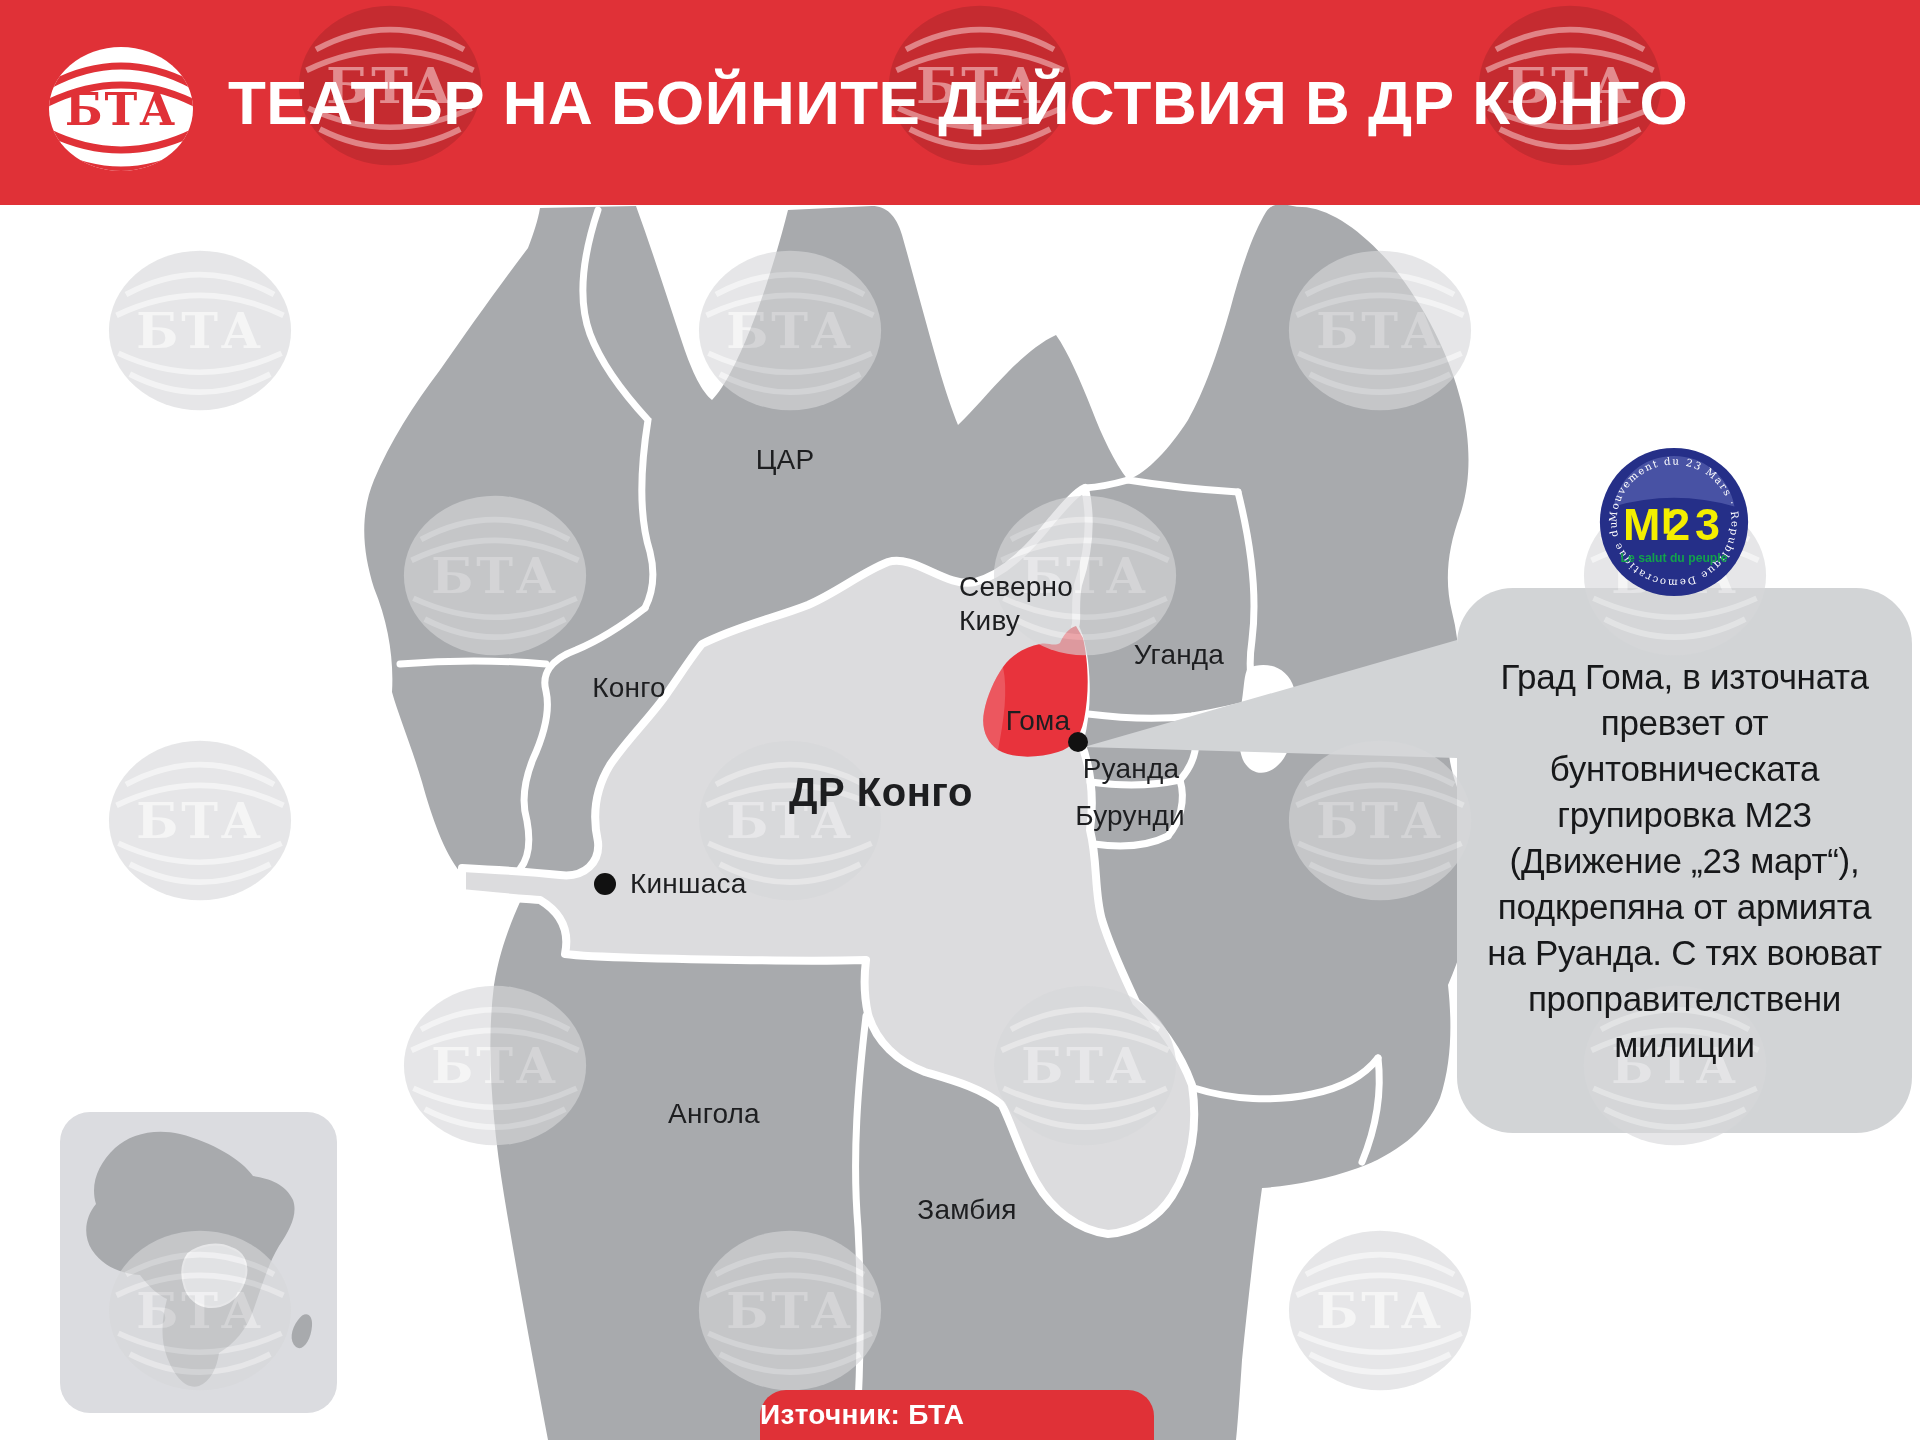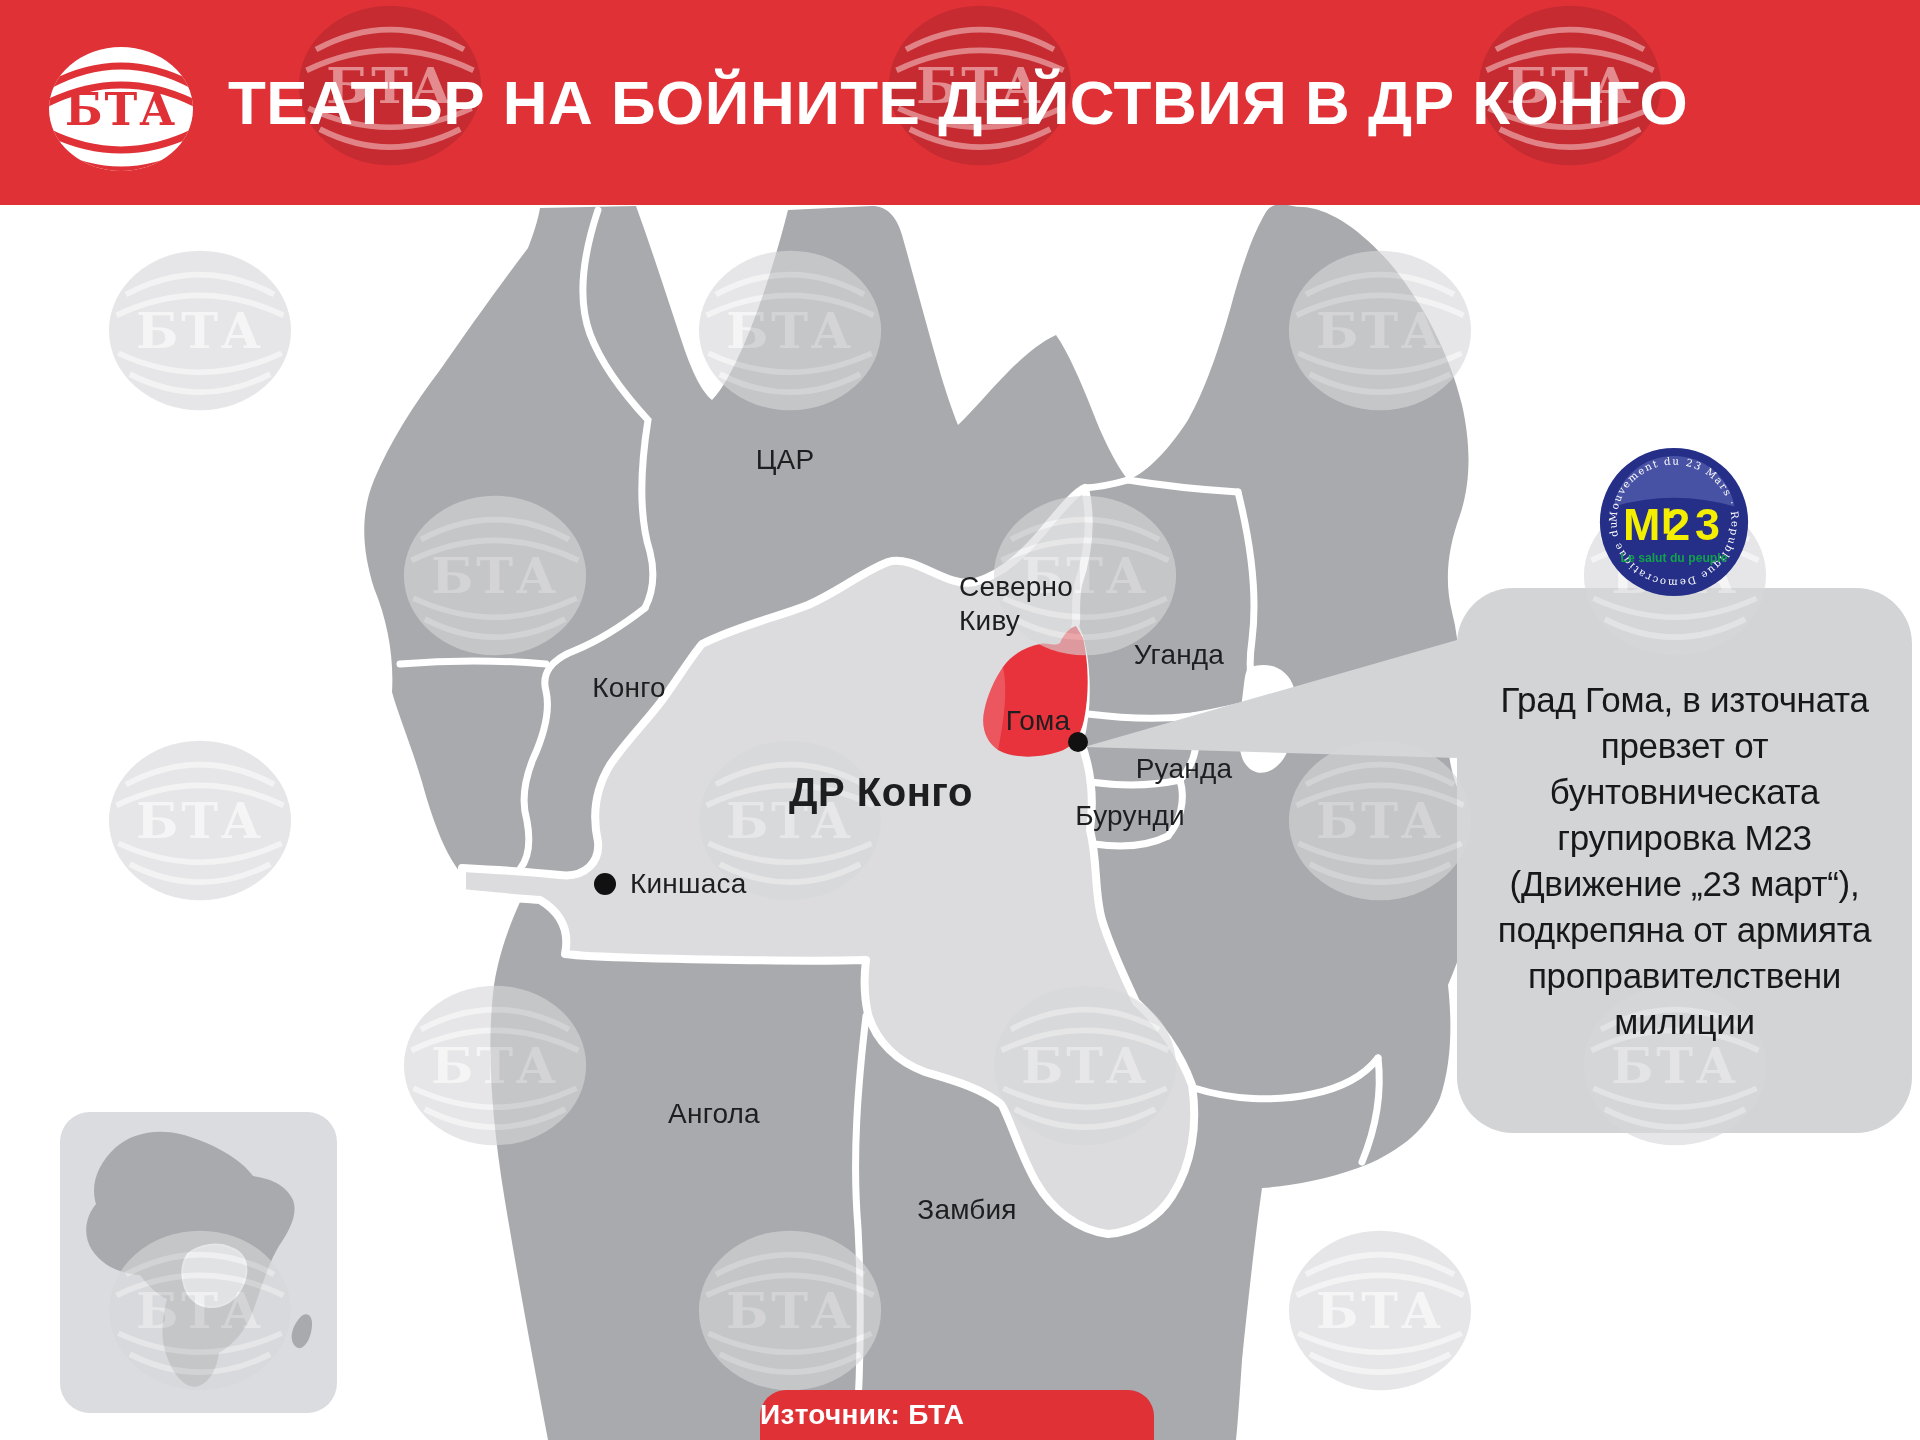--- a/index.html
+++ b/index.html
@@ -211,40 +211,41 @@
   <div class="wm" style="left:1285px;top:1227px"><svg viewBox="0 0 200 176" width="190" height="167">
         <use href="#wm-globe"></use>
       </svg></div>
 </div>
 
 <div class="labels">
   <div class="map-label" style="left:785px;top:460px">ЦАР</div>
   <div class="map-label" style="left:629px;top:688px">Конго</div>
   <div class="map-label big" style="left:881px;top:792px">ДР Конго</div>
   <div class="map-label" style="left:1179px;top:655px">Уганда</div>
-  <div class="map-label" style="left:1184px;top:769px">Руанда</div>
+  <div class="map-label" style="left:1131px;top:769px">Руанда</div>
   <div class="map-label" style="left:1130px;top:816px">Бурунди</div>
   <div class="map-label" style="left:714px;top:1114px">Ангола</div>
   <div class="map-label" style="left:967px;top:1210px">Замбия</div>
   <div class="map-label two-line" style="left:1016px;top:638px;transform:translate(-50%,-100%)">
     <div>Северно</div>
     <div>Киву</div>
   </div>
   <div class="map-label" style="left:1038px;top:721px">Гома</div>
   <div class="map-label left-anchor" style="left:630px;top:884px">Киншаса</div>
 </div>
 
 <div class="callout"></div>
 <div class="callout-text">
     <div class="callout-line">Град Гома, в източната</div>
     <div class="callout-line">превзет от</div>
     <div class="callout-line">бунтовническата</div>
     <div class="callout-line">групировка М23</div>
     <div class="callout-line">(Движение „23 март“),</div>
     <div class="callout-line">подкрепяна от армията</div>
+    <div class="callout-line">на Руанда. С тях воюват</div>
     <div class="callout-line">проправителствени</div>
     <div class="callout-line">милиции</div>
   </div>
 
 <svg class="m23" viewBox="0 0 160 160">
   <circle cx="80" cy="80" r="76" fill="#252f88"></circle>
   <path d="M 18,64 A 63,63 0 0 1 142,64 Q 80,46 18,64 Z" fill="#6b76c0" opacity=".5"></path>
   <path id="m23-ring" d="M 21,80 a 59,59 0 1 1 0,0.1" fill="none"></path>
   <text font-family="'DejaVu Serif',serif" font-size="10.5" fill="#ffffff" letter-spacing="1.6">
     <textPath href="#m23-ring">Mouvement du 23 Mars · Republique Democratique du Congo ·</textPath>

